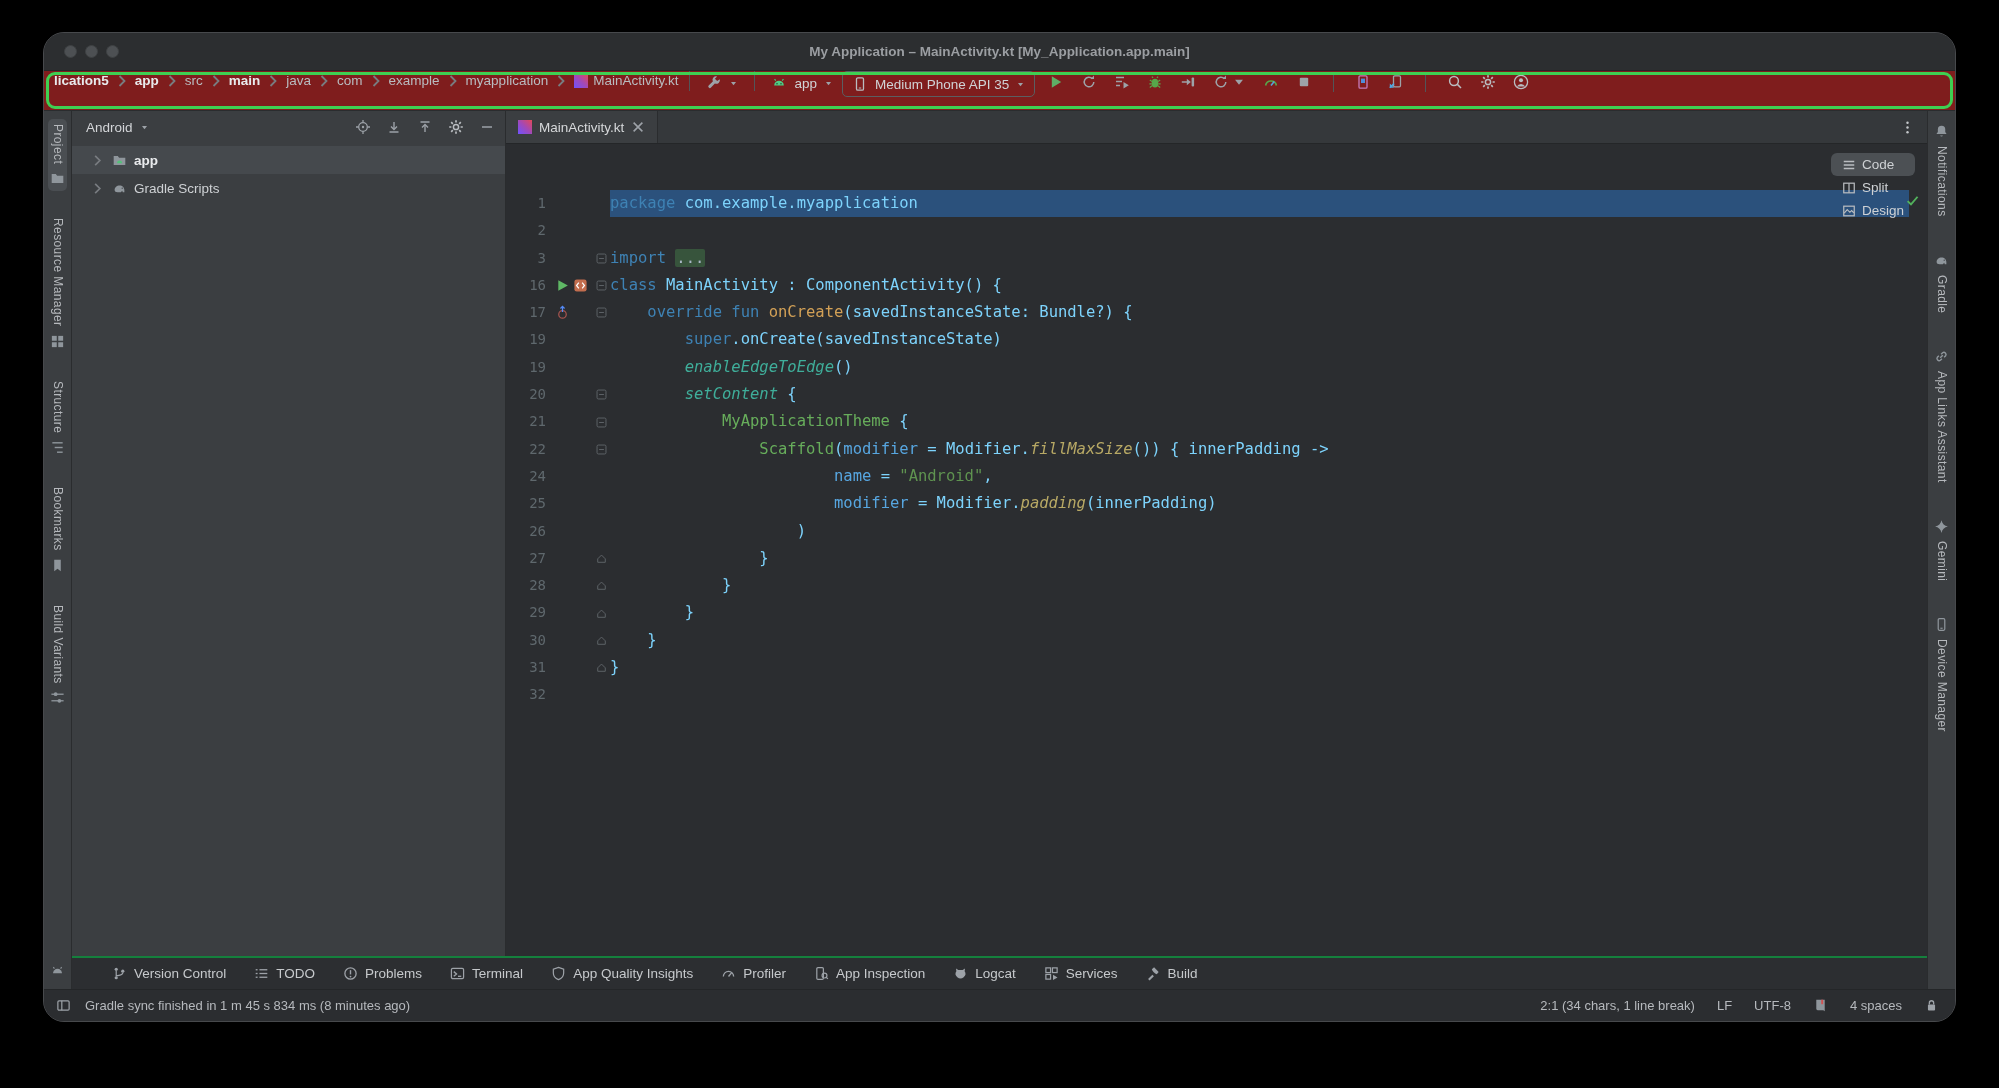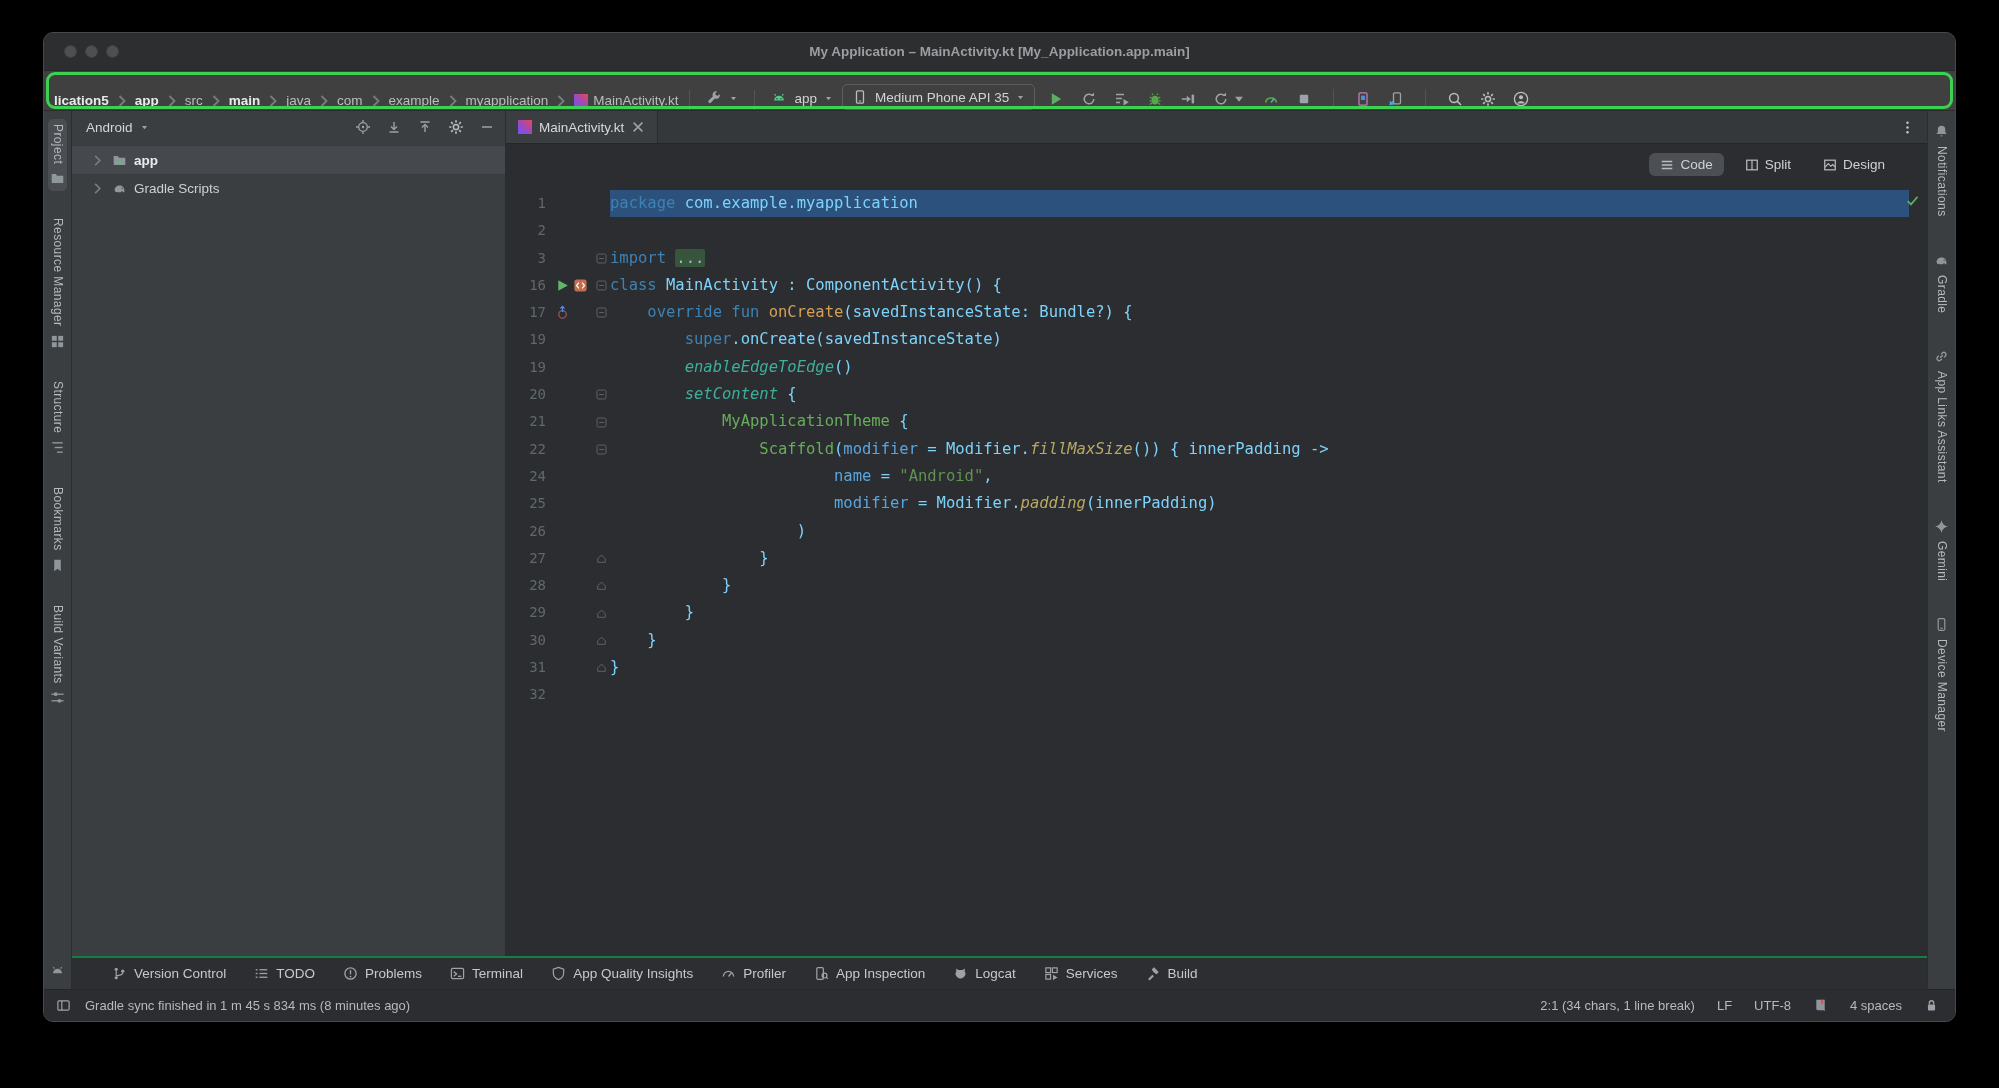--- a/index.html
+++ b/index.html
@@ -1,25 +1,25 @@
 <!DOCTYPE html>
 <html><head>
 <meta charset="utf-8">
 <style>
   html,body{margin:0;padding:0;width:1999px;height:1088px;overflow:hidden;background:#000;}
   body{font-family:"Liberation Sans",sans-serif;}
   .window{position:absolute;left:43px;top:32px;width:1913px;height:990px;background:#2b2d30;
-    border:1px solid #47494c;border-radius:10px;overflow:hidden;display:flex;flex-direction:column;box-sizing:border-box;}
+    border:1px solid #47494c;border-radius:21px;overflow:hidden;display:flex;flex-direction:column;box-sizing:border-box;}
   
   .titlebar{height:37px;flex:0 0 auto;background:#2c2e30;border-bottom:1px solid #242628;display:flex;align-items:center;position:relative;}
   .lights{display:flex;gap:8px;margin-left:20px;z-index:2;}
   .light{width:13px;height:13px;border-radius:50%;background:#4d5053;border:1px solid #3f4244;box-sizing:border-box;}
   .wtitle{position:absolute;left:0;right:0;text-align:center;color:#9b9ea2;font-size:13.5px;font-weight:700;}
   
-  .toolbar{height:40px;flex:0 0 auto;background:#404040;border-bottom:1px solid #2a2c2e;display:flex;align-items:flex-end;position:relative;padding:0 10px 0 6px;gap:0;box-sizing:border-box;}
+  .toolbar{height:40px;flex:0 0 auto;background:#7f1d1d;border-bottom:1px solid #2a2c2e;display:flex;align-items:flex-start;position:relative;padding:0 10px 0 6px;gap:0;box-sizing:border-box;}
   .highlight-ring{position:absolute;inset:1px 2px;border:3px solid #3ed052;border-radius:9px;pointer-events:none;z-index:20;}
   .crumbs{display:flex;align-items:center;gap:1px;color:#b9bcc0;font-size:13.5px;white-space:nowrap;overflow:hidden;}
   .crumb{padding:2px 4px;display:inline-flex;align-items:center;gap:5px;border-radius:4px;}
   .crumb.bold{font-weight:700;color:#e8eaec;}
   .crumb-sep svg{width:9px;height:9px;}
   .icon{display:inline-flex;align-items:center;justify-content:center;}
   .icon svg{width:16px;height:16px;display:block;}
   .icon.sm svg{width:14px;height:14px;}
   .tb-sep{width:1px;height:20px;background:#525558;margin:0 7px;flex:0 0 auto;}
   .tb-widget{display:flex;align-items:center;gap:7px;color:#d0d3d6;font-size:13.5px;padding:4px 9px;border-radius:5px;flex:0 0 auto;}
@@ -52,21 +52,21 @@
   .tree-row .icon svg{width:15px;height:15px;}
   
   .editor{flex:1;display:flex;flex-direction:column;min-width:0;background:#2b2d30;}
   .tabbar{height:32px;flex:0 0 auto;background:#35383b;border-bottom:1px solid #242628;display:flex;align-items:center;padding-right:12px;}
   .tab{height:100%;display:flex;align-items:center;gap:7px;padding:0 12px;color:#d6d8da;font-size:13.5px;background:#3b3e41;border-right:1px solid #2a2c2e;box-sizing:border-box;}
   .tab .icon svg{width:14px;height:14px;}
   .tab-close svg{width:10px;height:10px;}
   .tab-kebab{margin-left:auto;}
   .tab-kebab svg{width:15px;height:15px;}
   .editor-body{flex:1;position:relative;min-height:0;overflow:hidden;}
-  .mode-switch{position:absolute;top:9px;right:31px;display:flex;gap:10px;z-index:5;}
+  .mode-switch{position:absolute;top:9px;right:12px;display:flex;gap:0;z-index:5;flex-direction:column;}
   .mode-btn{display:flex;align-items:center;gap:6px;color:#ced1d4;font-size:13.5px;padding:4px 11px;border-radius:6px;}
   .mode-btn.active{background:#4c5054;}
   .mode-btn .icon svg{width:14px;height:14px;}
   .inspect-ok{position:absolute;top:49px;right:7px;z-index:5;}
   .inspect-ok svg{width:15px;height:15px;}
   
   .code{padding-top:46px;padding-right:18px;font-family:"DejaVu Sans Mono","Liberation Mono",monospace;font-size:15.5px;line-height:27.3px;}
   .code-line{display:flex;height:27.3px;align-items:center;}
   .gut-num{width:40px;flex:0 0 auto;text-align:right;color:#5f686d;font-size:14px;}
   .gut-icons{width:46px;flex:0 0 auto;display:flex;align-items:center;gap:3px;padding-left:9px;box-sizing:border-box;}

